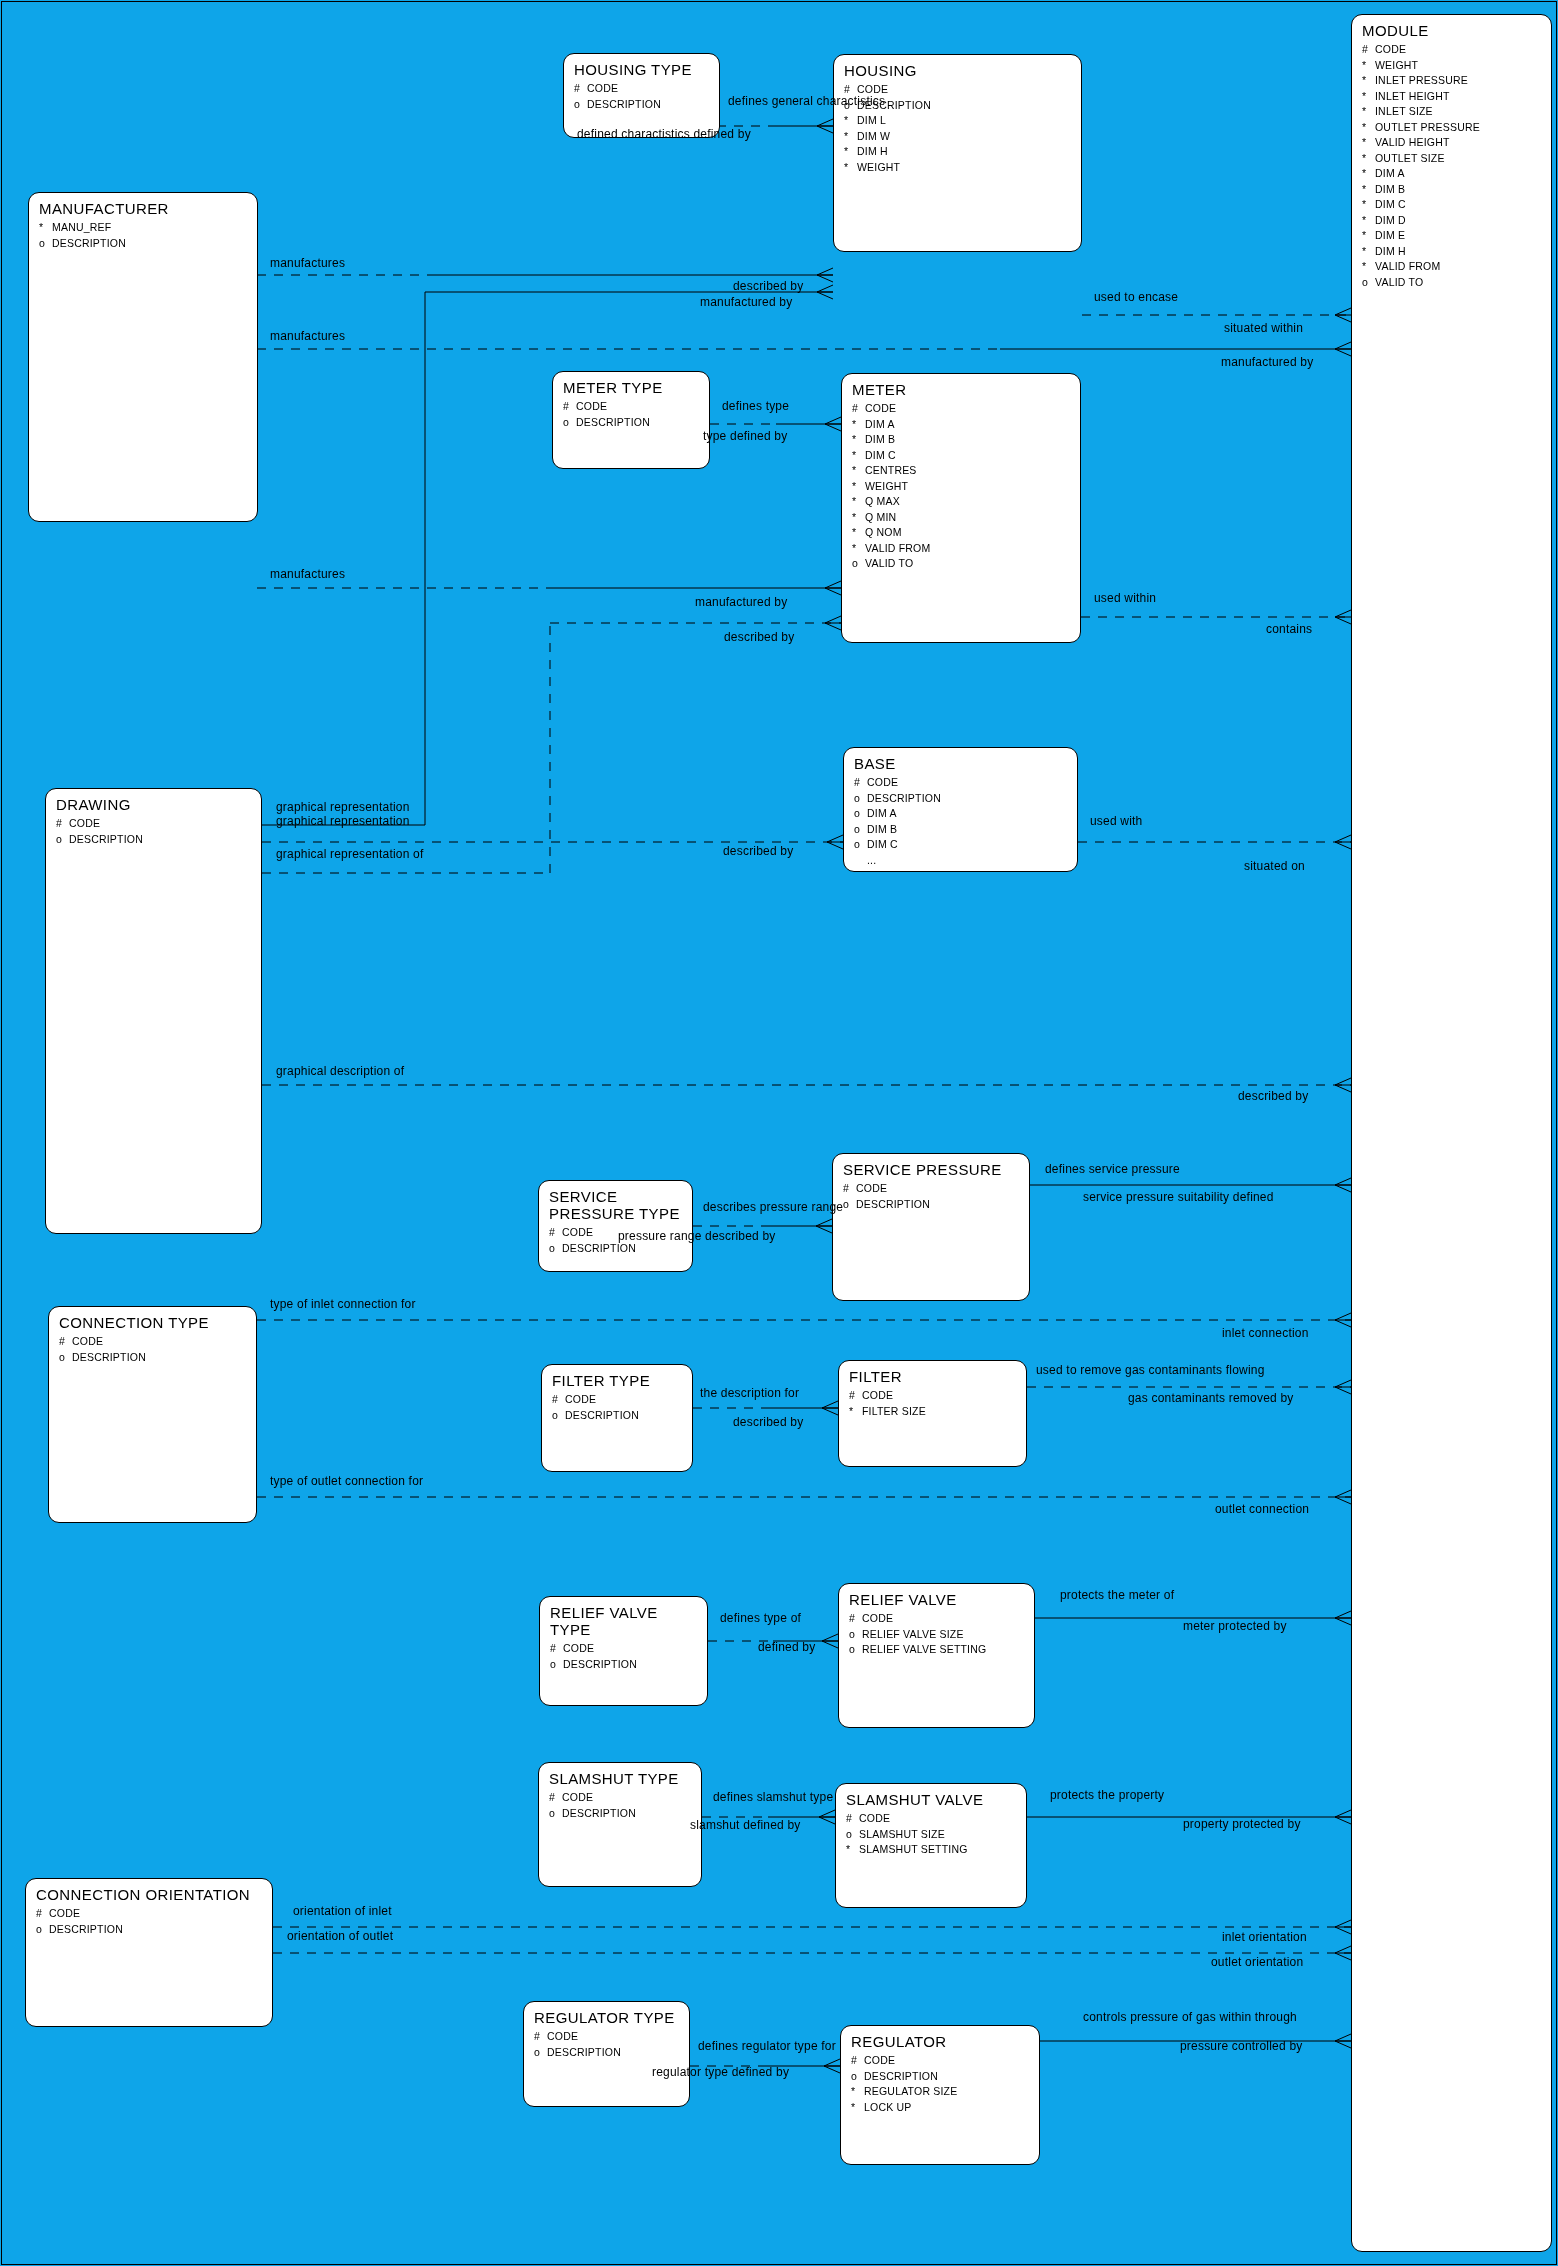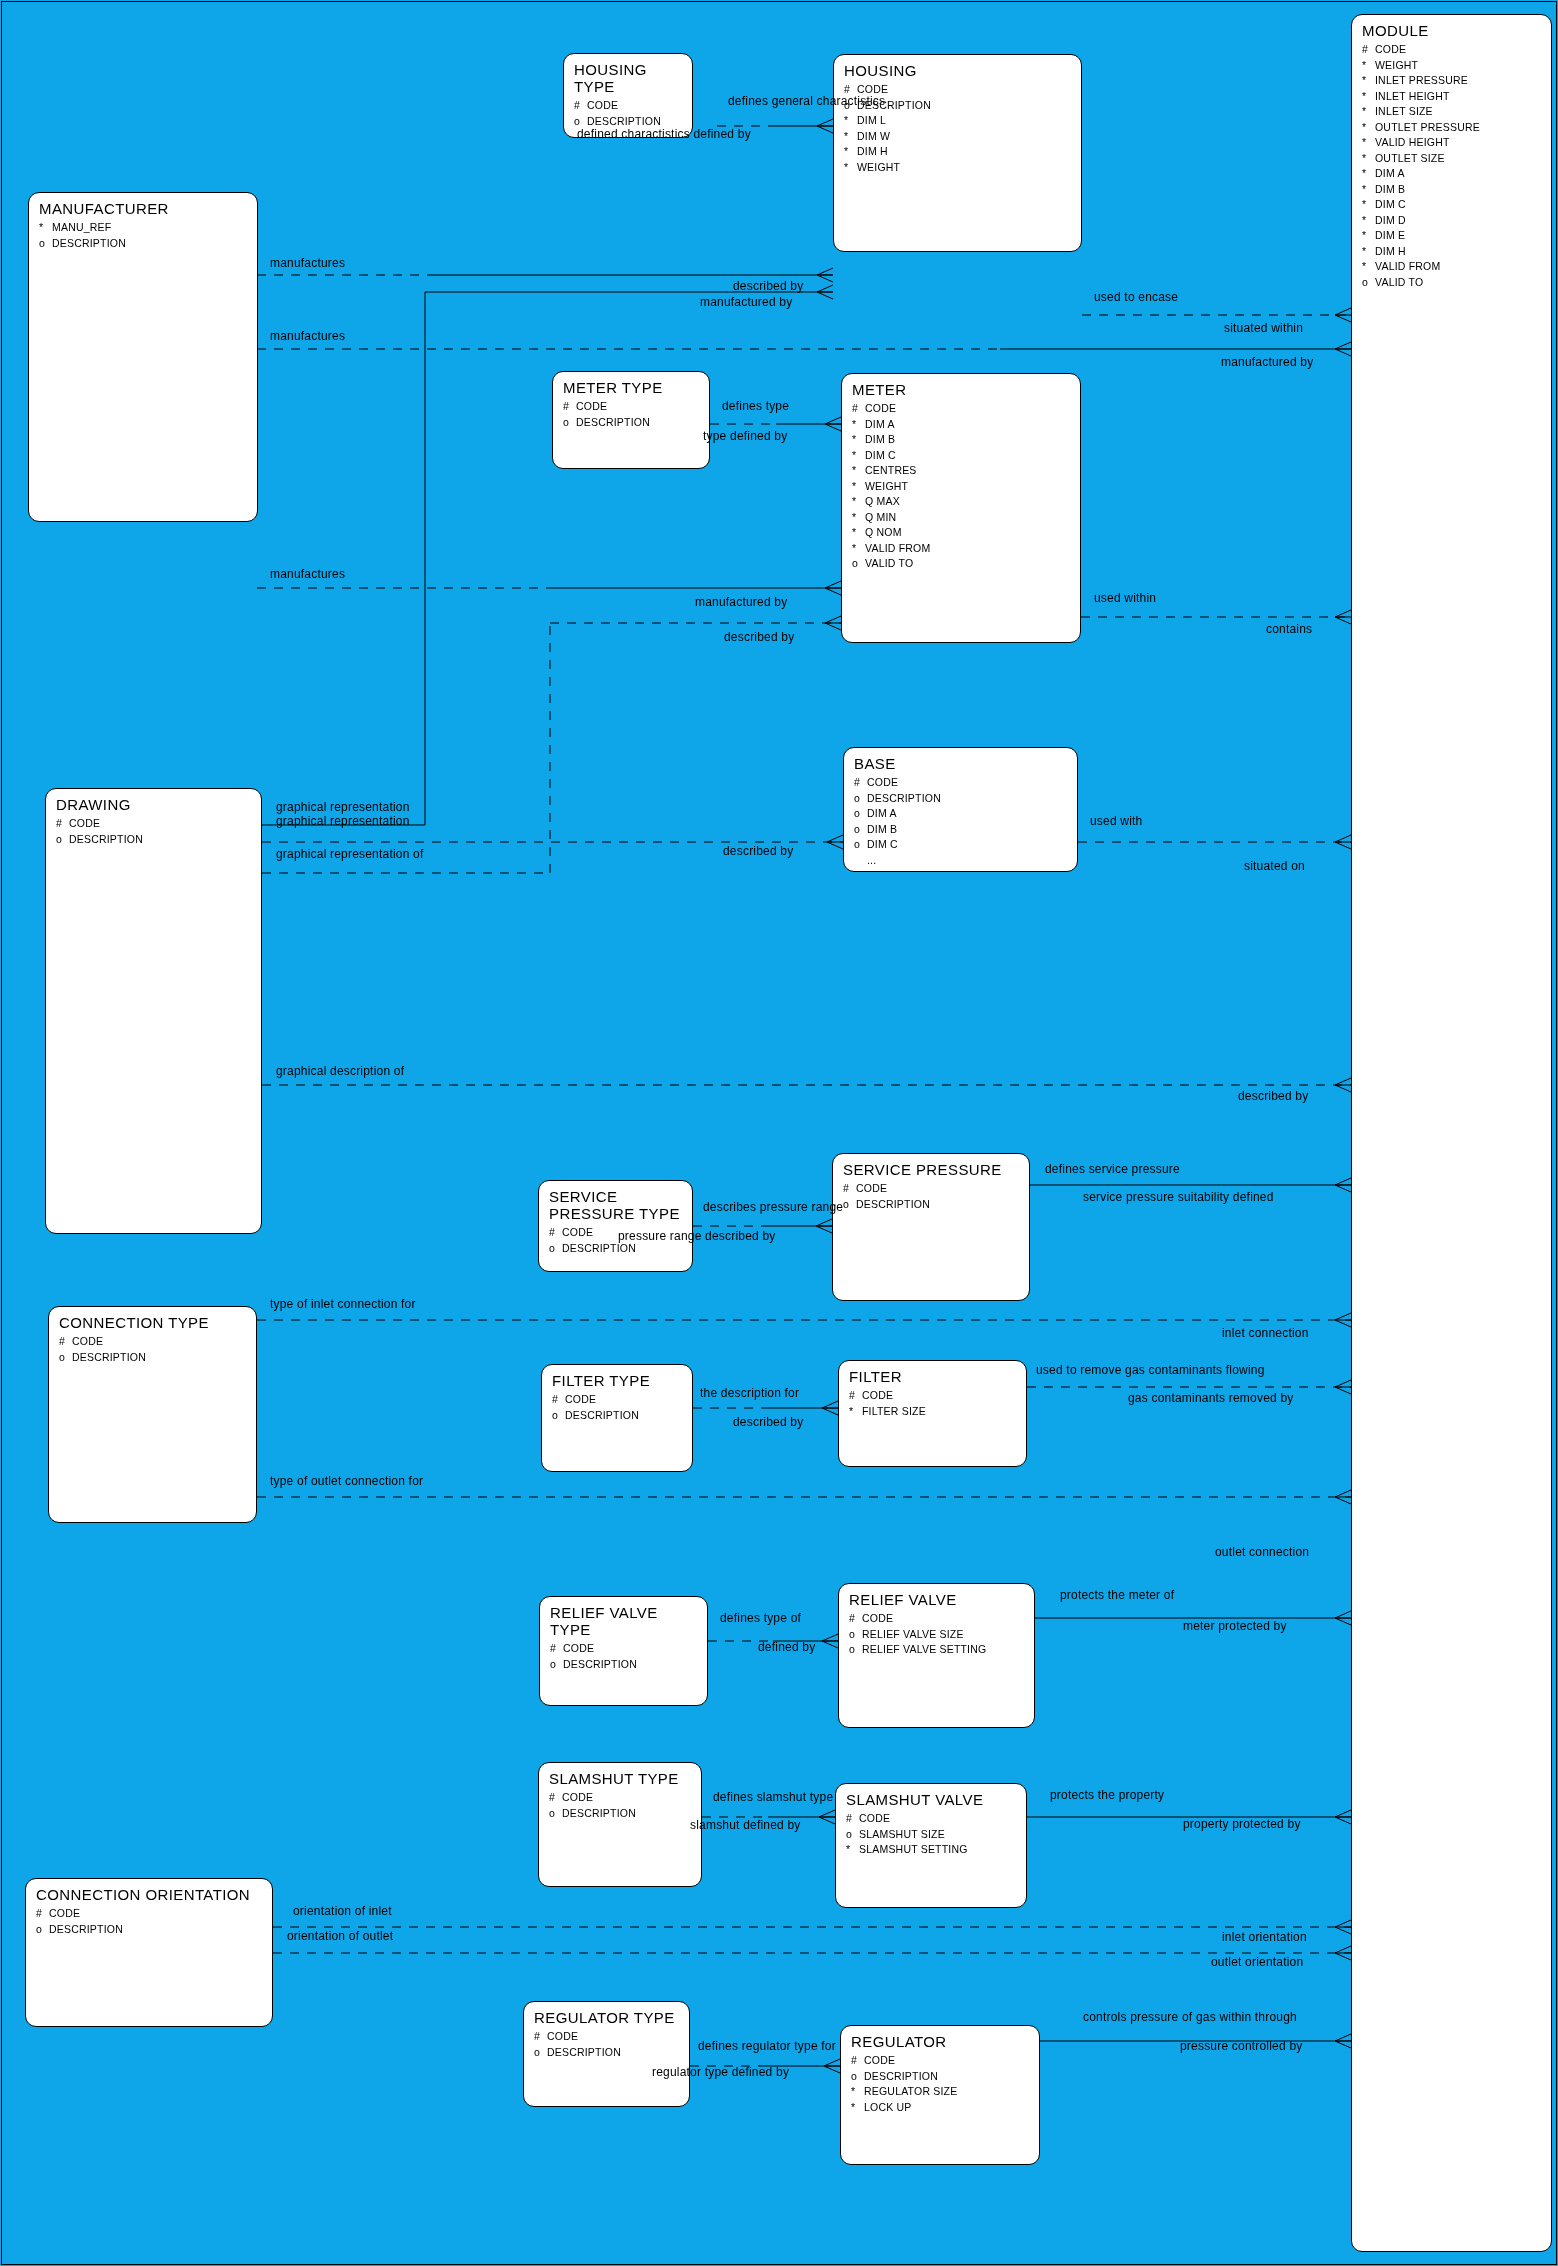--- a/index.html
+++ b/index.html
@@ -211,21 +211,21 @@
         <div class="etitle">MANUFACTURER</div>
         <div class="attr">
           <span class="pfx">*</span>
           <span>MANU_REF</span>
         </div>
         <div class="attr">
           <span class="pfx">o</span>
           <span>DESCRIPTION</span>
         </div>
       </div>
-      <div class="entity" style="left: 563px; top: 53px; width: 130px; height: 85px;">
+      <div class="entity" style="left: 563px; top: 53px; width: 157px; height: 85px;">
         <div class="etitle">HOUSING TYPE</div>
         <div class="attr">
           <span class="pfx">#</span>
           <span>CODE</span>
         </div>
         <div class="attr">
           <span class="pfx">o</span>
           <span>DESCRIPTION</span>
         </div>
       </div>
@@ -531,21 +531,21 @@
       <div class="rlabel" style="left: 1083px; top: 1191px;">service pressure suitability defined</div>
       <div class="rlabel" style="left: 703px; top: 1201px;">describes pressure range</div>
       <div class="rlabel" style="left: 618px; top: 1230px;">pressure range described by</div>
       <div class="rlabel" style="left: 270px; top: 1298px;">type of inlet connection for</div>
       <div class="rlabel" style="left: 1222px; top: 1327px;">inlet connection</div>
       <div class="rlabel" style="left: 1036px; top: 1364px;">used to remove gas contaminants flowing</div>
       <div class="rlabel" style="left: 1128px; top: 1392px;">gas contaminants removed by</div>
       <div class="rlabel" style="left: 700px; top: 1387px;">the description for</div>
       <div class="rlabel" style="left: 733px; top: 1416px;">described by</div>
       <div class="rlabel" style="left: 270px; top: 1475px;">type of outlet connection for</div>
-      <div class="rlabel" style="left: 1215px; top: 1546px;">outlet connection</div>
+      <div class="rlabel" style="left: 1215px; top: 1503px;">outlet connection</div>
       <div class="rlabel" style="left: 720px; top: 1612px;">defines type of</div>
       <div class="rlabel" style="left: 758px; top: 1641px;">defined by</div>
       <div class="rlabel" style="left: 1060px; top: 1589px;">protects the meter of</div>
       <div class="rlabel" style="left: 1183px; top: 1620px;">meter protected by</div>
       <div class="rlabel" style="left: 713px; top: 1791px;">defines slamshut type</div>
       <div class="rlabel" style="left: 690px; top: 1819px;">slamshut defined by</div>
       <div class="rlabel" style="left: 1050px; top: 1789px;">protects the property</div>
       <div class="rlabel" style="left: 1183px; top: 1818px;">property protected by</div>
       <div class="rlabel" style="left: 287px; top: 1905px; margin-left: 6px;">orientation of inlet</div>
       <div class="rlabel" style="left: 287px; top: 1930px;">orientation of outlet</div>

